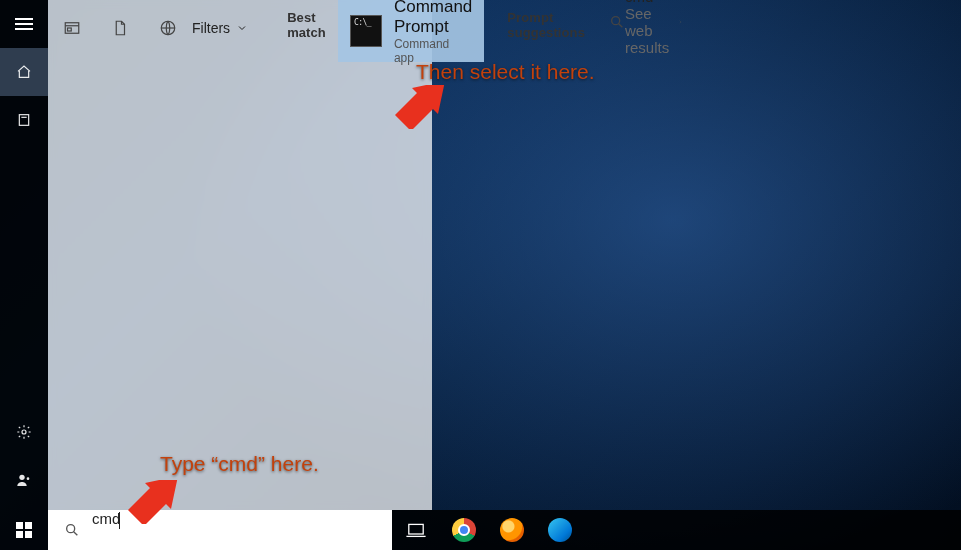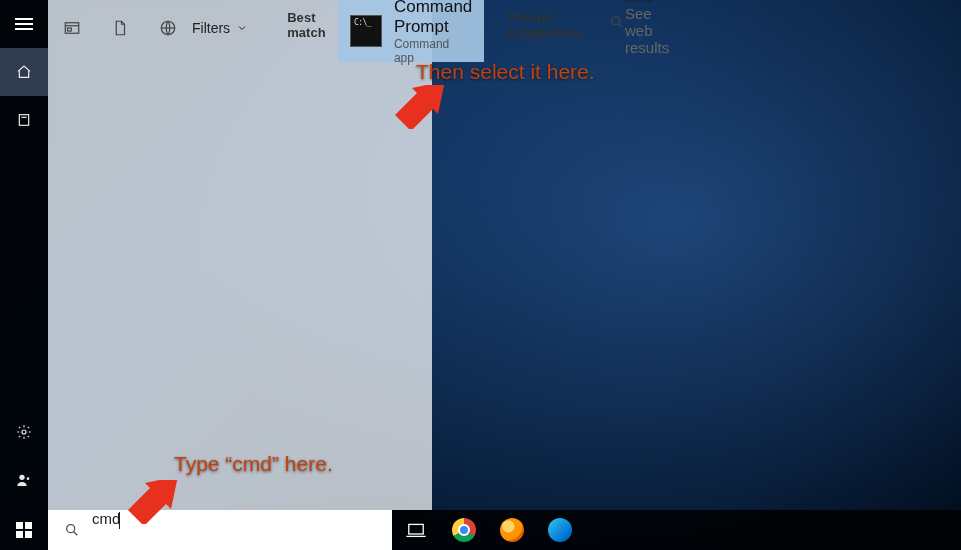--- a/index.html
+++ b/index.html
@@ -240,18 +240,18 @@
   </div>
 </div>
 
 <div class="anno-text" style="left:416px;top:60px;">Then select it here.</div>
 <div class="arrow" style="left:395px;top:85px;">
   <svg width="52" height="44" viewBox="0 0 52 44">
       <polygon points="0,36 22,14 17,9 50,2 43,35 38,30 16,52" fill="#e8301e" transform="translate(0,-6)"></polygon>
     </svg>
 </div>
 
-<div class="anno-text" style="left:174px;top:452px;">Type “cmd” here.</div>
+<div class="anno-text" style="left:160px;top:452px;">Type “cmd” here.</div>
 <div class="arrow" style="left:128px;top:480px;">
   <svg width="52" height="44" viewBox="0 0 52 44">
       <polygon points="0,36 22,14 17,9 50,2 43,35 38,30 16,52" fill="#e8301e" transform="translate(0,-6)"></polygon>
     </svg>
 </div>
 
 </body></html>

